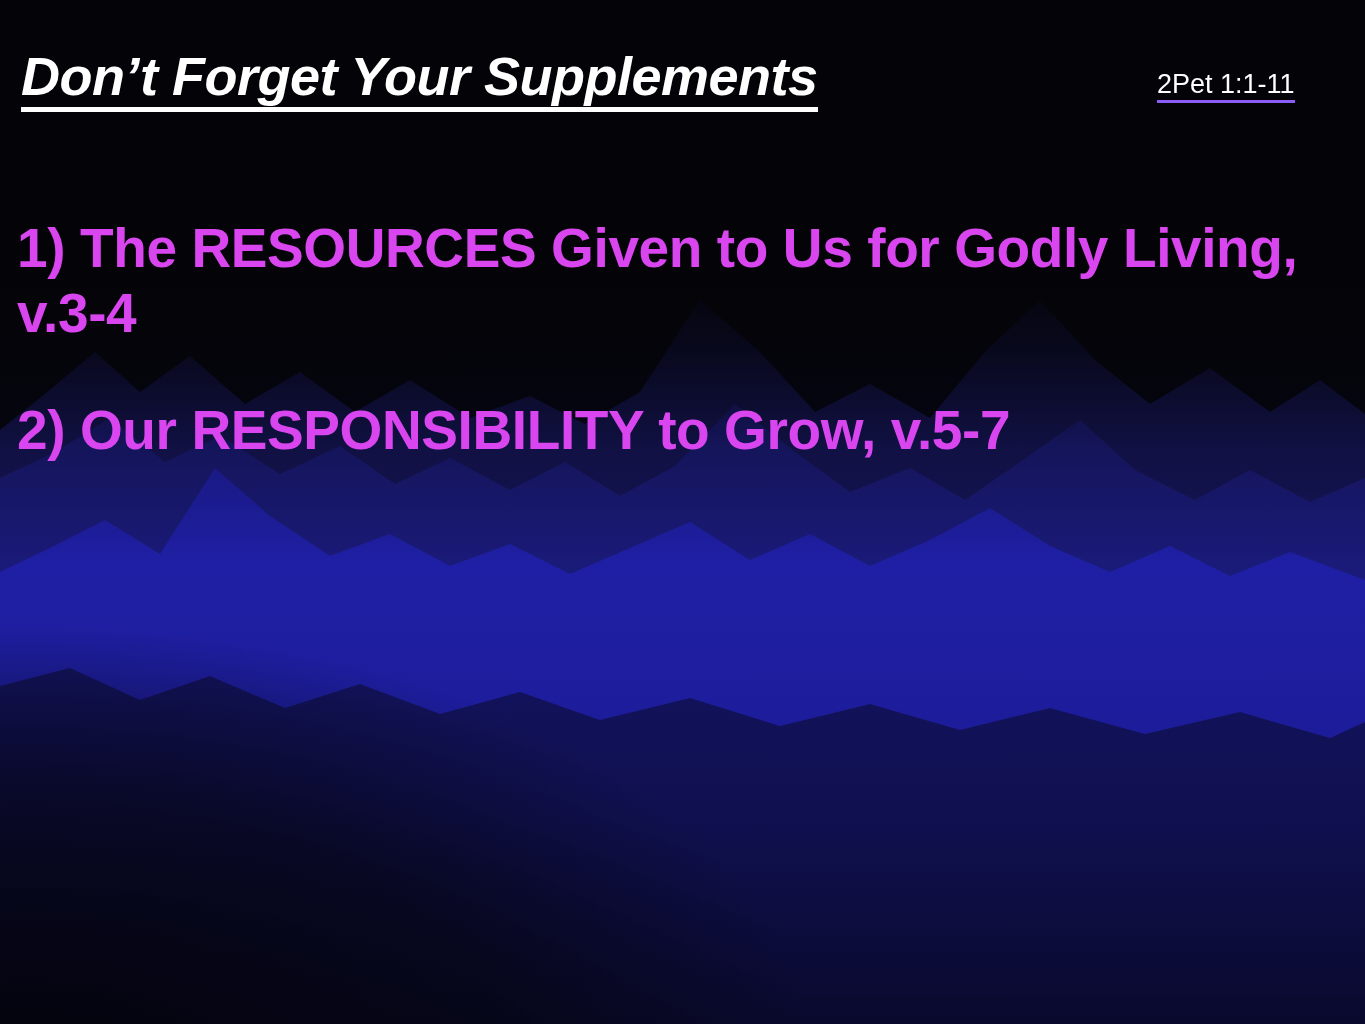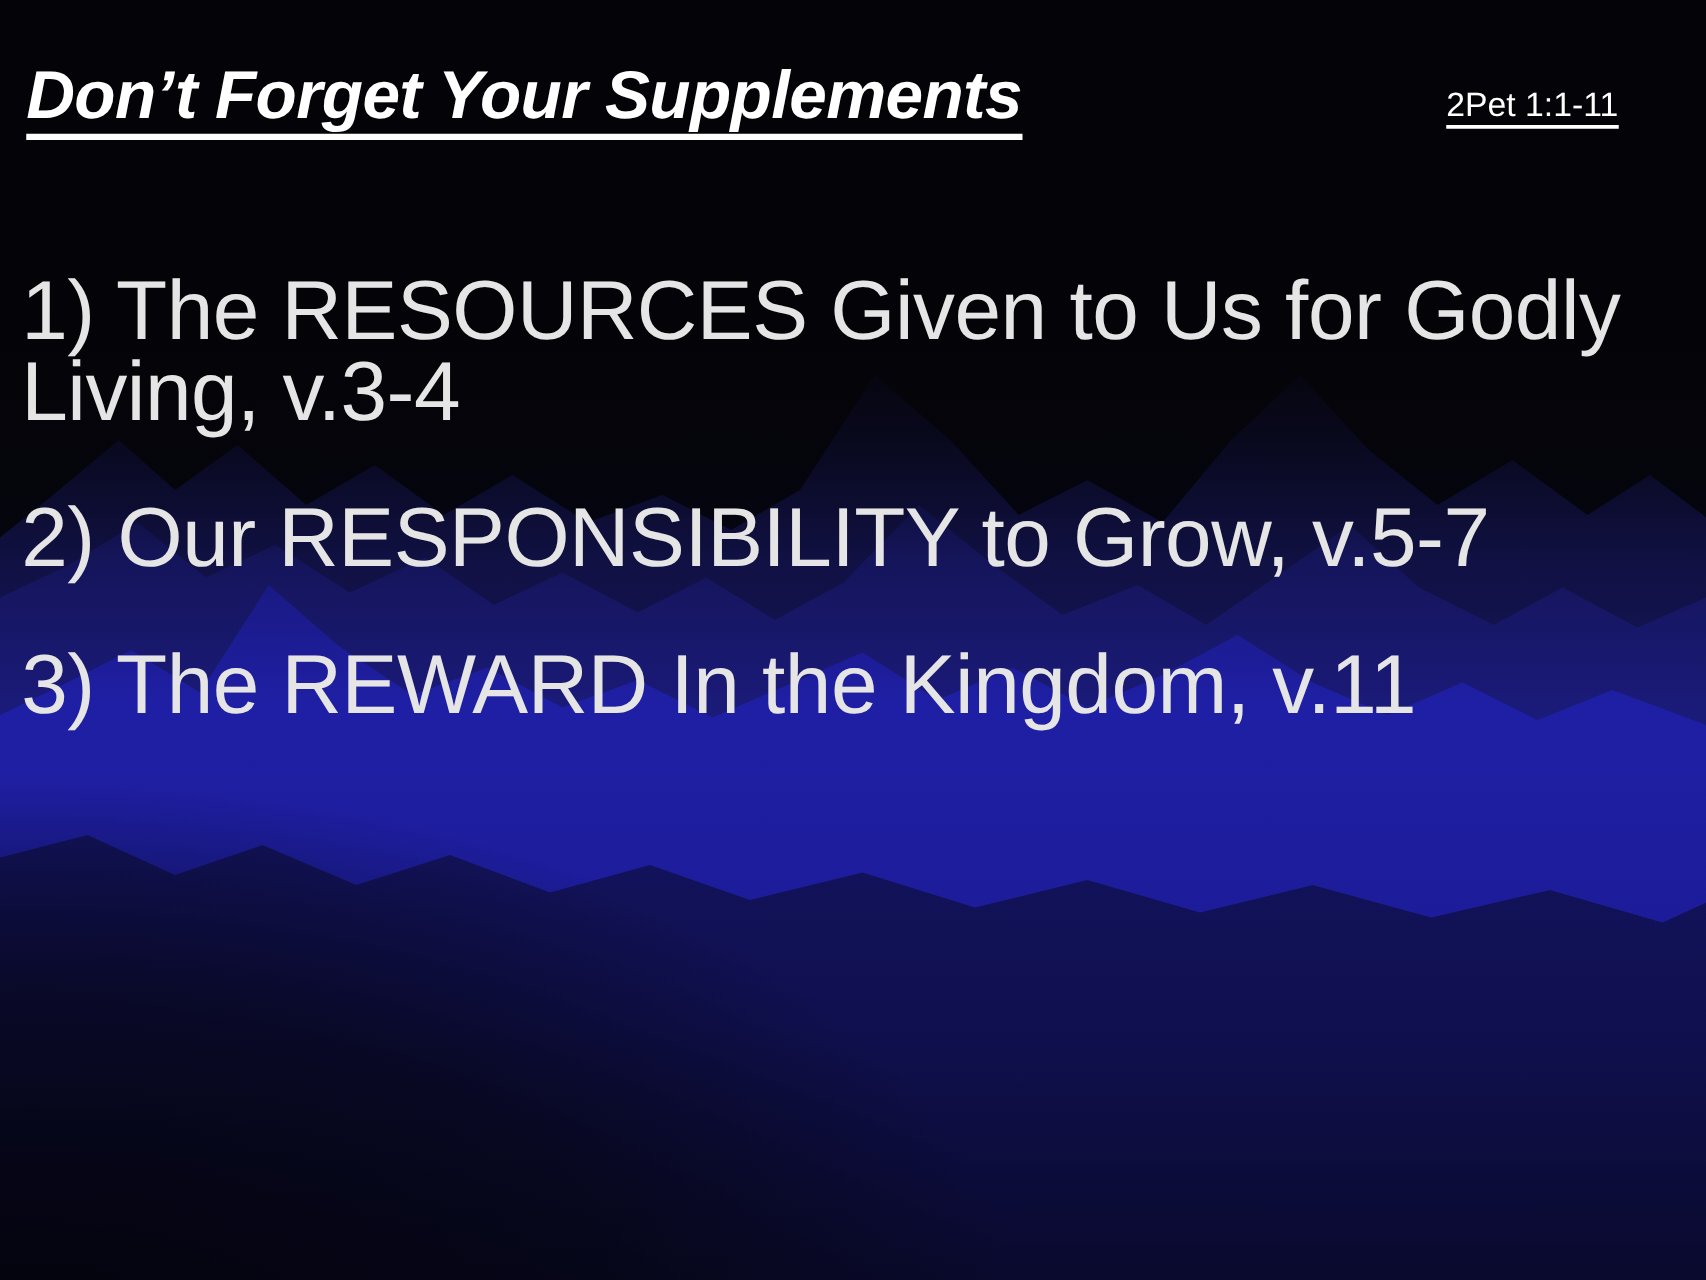--- a/index.html
+++ b/index.html
@@ -60,35 +60,35 @@
   }
   #scripture-ref {
     position: absolute;
     left: 1157px;
     top: 22px;
     font-size: 27px;
     font-weight: normal;
     color: #ffffff;
     white-space: nowrap;
     line-height: 32px;
-    border-bottom: 3px solid #ffffff;
+    border-bottom: 3px solid #8b5cf6;
     padding-bottom: 0px;
     letter-spacing: 0px;
   }
 
   #body {
     position: absolute;
     left: 17px;
     top: 216px;
     width: 1345px;
   }
   .point {
-    color: #e5e5e5;
-    font-size: 67px;
-    font-weight: normal;
+    color: #d946ef;
+    font-size: 55px;
+    font-weight: bold;
     line-height: 65px;
     letter-spacing: -0.4px;
     white-space: pre-wrap;
   }
   .point-spacer { height: 52px; }
 </style>
 </head>
 <body>
 
 <div id="slide">
@@ -138,16 +138,15 @@
   <div id="title-row">
     <div id="slide-title">Don’t Forget Your Supplements</div>
     <div id="scripture-ref">2Pet 1:1-11</div>
   </div>
 
   <div id="body">
     <div class="point">1) The RESOURCES Given to Us for Godly Living, v.3-4</div>
     <div class="point-spacer"></div>
     <div class="point">2) Our RESPONSIBILITY to Grow, v.5-7</div>
     <div class="point-spacer"></div>
-    <div class="point">3) The REWARD In the Kingdom, v.11</div>
   </div>
 
 </div>
 
 </body></html>

